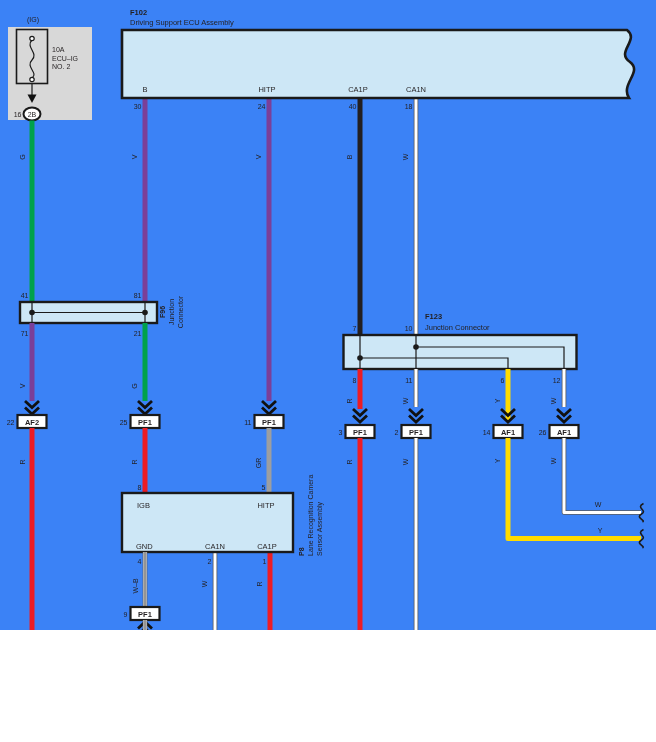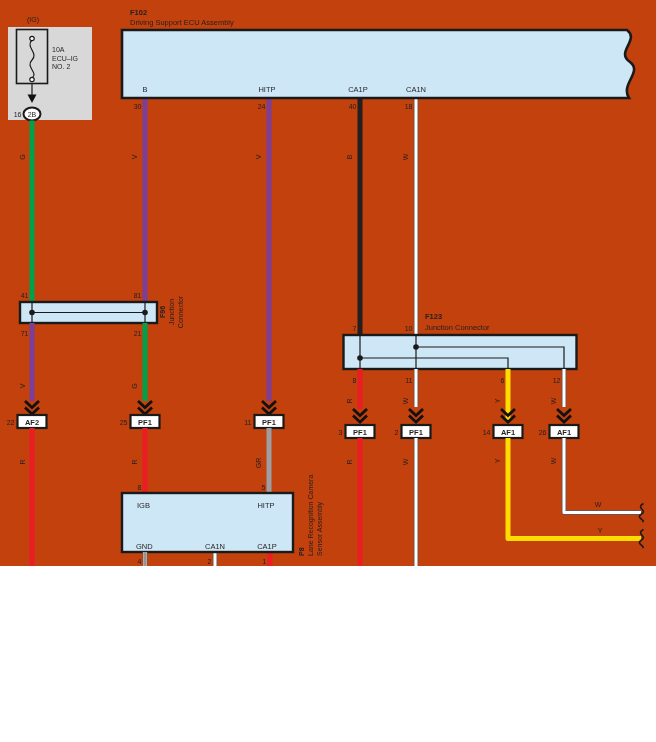--- a/index.html
+++ b/index.html
@@ -1,16 +1,16 @@
 <!DOCTYPE html>
 <html><head>
 <meta charset="utf-8">
 <style>
   html,body{margin:0;padding:0;background:#ffffff;}
-  .stage{position:relative;width:656px;height:566px;background:#c2410c;overflow:hidden;}
+  .stage{position:relative;width:656px;height:630px;background:#3b82f6;overflow:hidden;}
   svg text{font-family:"Liberation Sans","DejaVu Sans",sans-serif;fill:#231f20;}
   .s7{font-size:7px;}
   .s75{font-size:7.5px;}
   .b{font-weight:bold;}
   .box{stroke:#1a1a1a;stroke-width:2.4;}
   .ecubox{stroke:#1a1a1a;stroke-width:2.6;}
   .cbox{fill:#ffffff;stroke:#1a1a1a;stroke-width:2.2;}
   .w5{fill:none;stroke-width:5;stroke-linejoin:round;}
   .thin{fill:none;stroke:#1a1a1a;stroke-width:1.2;}
   .thin16{fill:none;stroke:#1a1a1a;stroke-width:1.6;}

